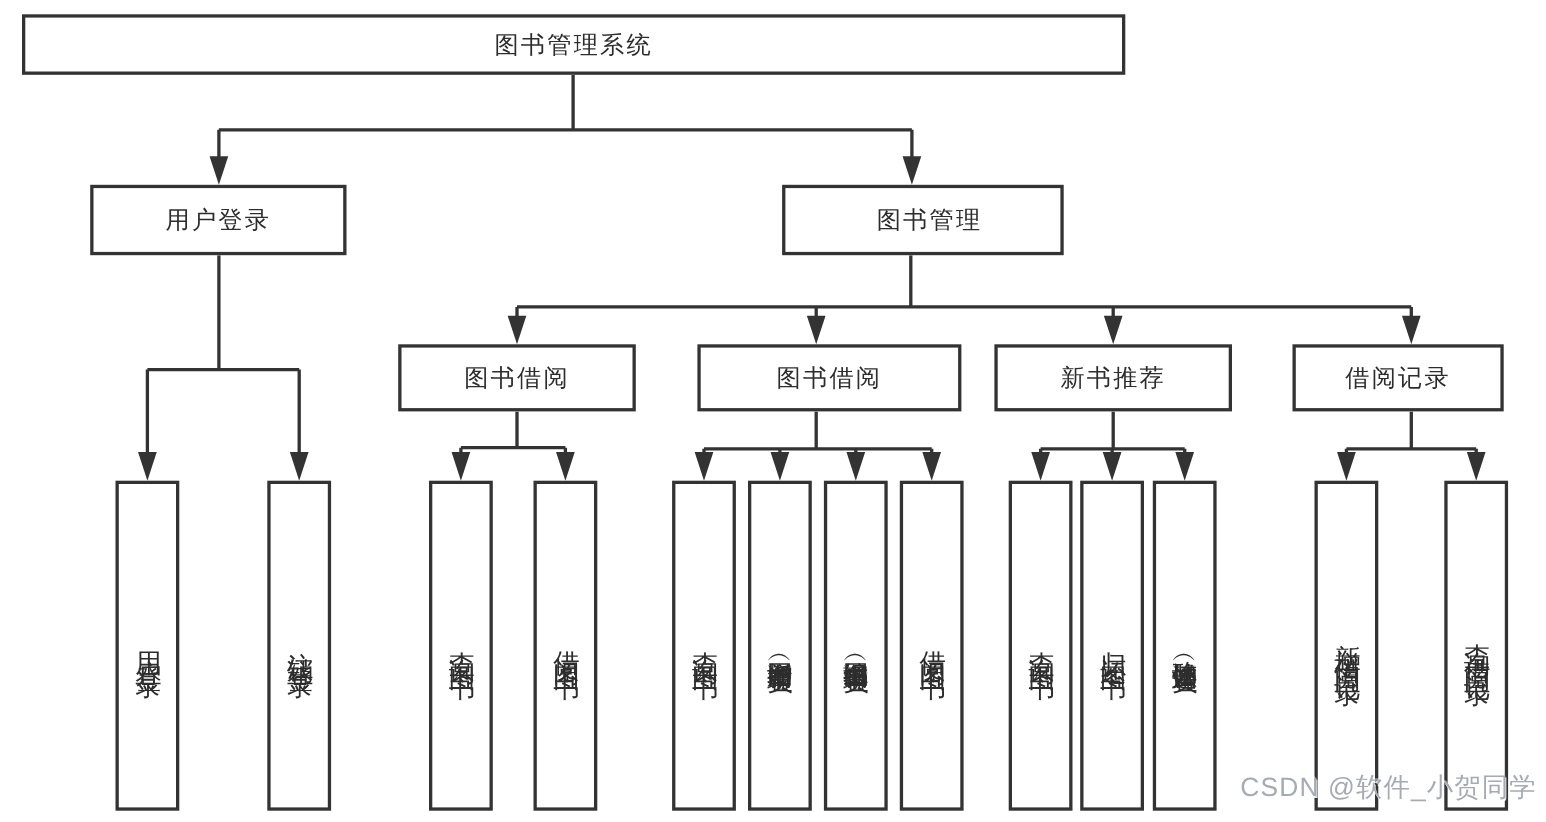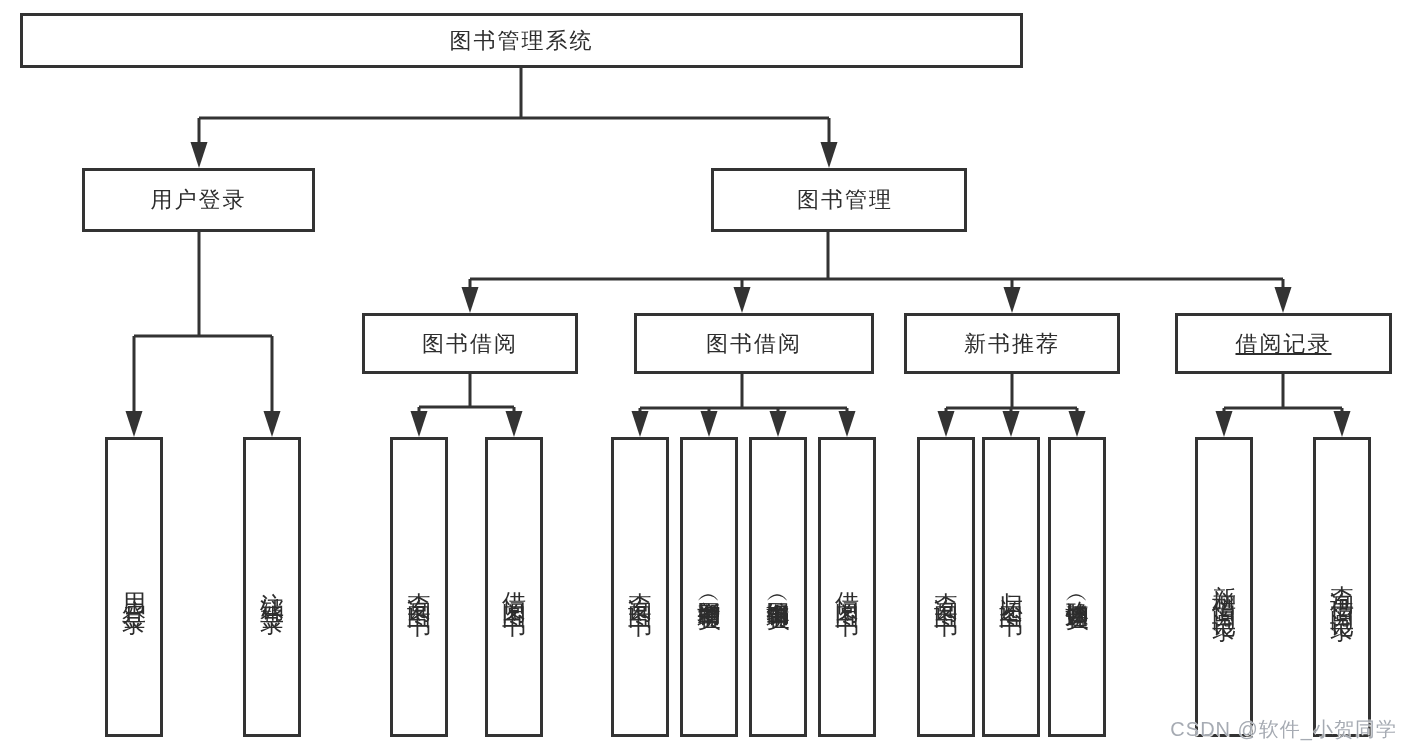--- a/index.html
+++ b/index.html
@@ -50,23 +50,23 @@
     width: 58px;
     height: 300px;
   }
   .leaf.long {
     font-size: 23px;
     letter-spacing: 1px;
   }
   #watermark {
     position: absolute;
     right: 8px;
-    bottom: 4px;
+    bottom: 15px;
     z-index: 2;
-    font-size: 20px;
+    font-size: 24px;
     letter-spacing: 1px;
     color: var(--watermark);
     text-shadow: 1px 1px 0 rgba(255,255,255,0.85), -1px -1px 0 rgba(255,255,255,0.6);
   }
 </style>
 </head>
 <body>
 
 <div id="canvas">
 
@@ -107,21 +107,21 @@
   </svg>
 
   <div class="node" style="left:20px; top:13px; width:1003px; height:55px;">图书管理系统</div>
 
   <div class="node" style="left:82px; top:168px; width:233px; height:64px;">用户登录</div>
   <div class="node" style="left:711px; top:168px; width:256px; height:64px;padding-left:12px;">图书管理</div>
 
   <div class="node" style="left:362px; top:313px; width:216px; height:61px;">图书借阅</div>
   <div class="node" style="left:634px; top:313px; width:240px; height:61px;">图书借阅</div>
   <div class="node" style="left:904px; top:313px; width:216px; height:61px;">新书推荐</div>
-  <div class="node" style="left:1175px; top:313px; width:217px; height:61px;text-decoration:underline;">借阅记录</div>
+  <div class="node" style="left:1175px; top:313px; width:192px; height:61px;">借阅记录</div>
 
   <div class="node leaf" style="left:105px;">用户登录</div>
   <div class="node leaf" style="left:243px;">注销登录</div>
 
   <div class="node leaf" style="left:390px;">查询图书</div>
   <div class="node leaf" style="left:485px;">借阅图书</div>
 
   <div class="node leaf" style="left:611px;">查询图书</div>
   <div class="node leaf long" style="left:680px;">新增图书（管理员）</div>
   <div class="node leaf long" style="left:749px;">编辑图书（管理员）</div>

